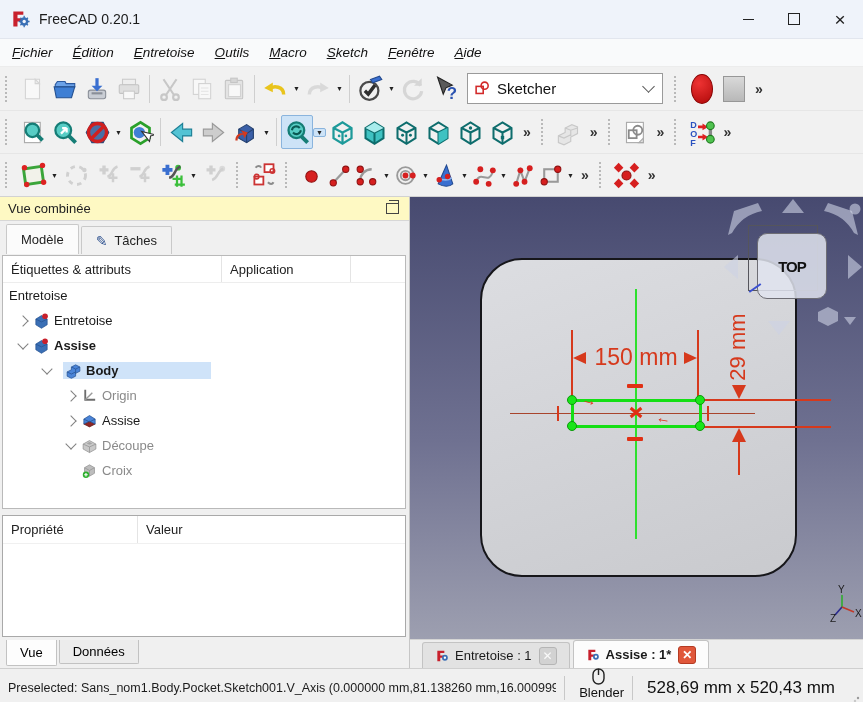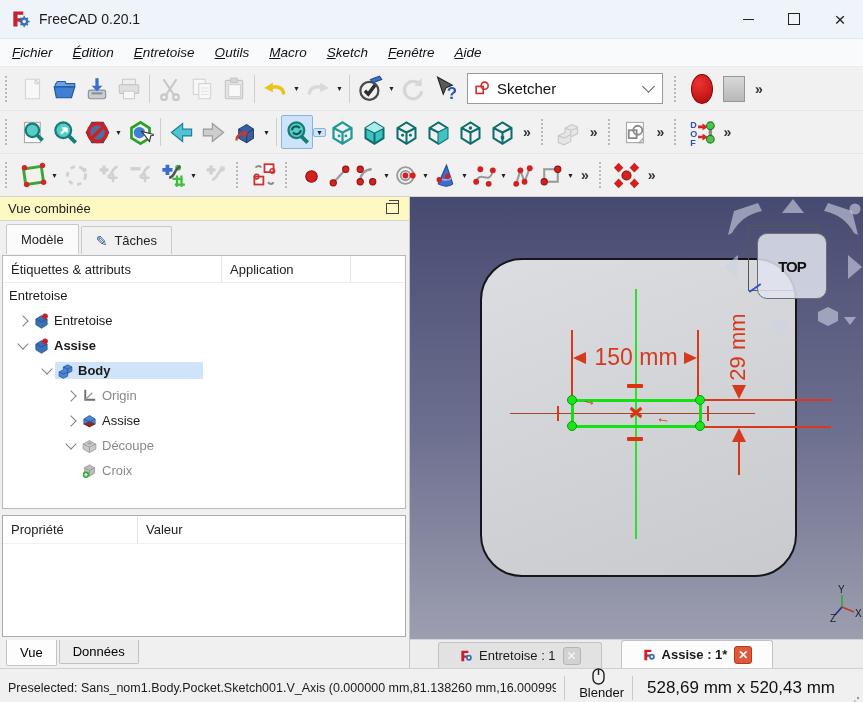--- a/index.html
+++ b/index.html
@@ -53,21 +53,21 @@
   .thc2{width:120px;padding-left:8px;border-right:1px solid #e4e4e4;height:100%;display:flex;align-items:center;}
   .trow{display:flex;align-items:center;height:25px;font-size:13px;color:#1a1a1a;}
   .chev{width:7px;height:7px;border-right:1.5px solid #808080;border-bottom:1.5px solid #808080;display:inline-block;flex:none;}
   .chev.col{transform:rotate(-45deg);}
   .chev.exp{transform:rotate(45deg);margin-top:-3px;}
   .chslot{width:16px;display:flex;justify-content:center;flex:none;}
   .ticon{width:17px;height:17px;margin:0 4px 0 2px;flex:none;}
   .tlabel{white-space:nowrap;}
   .bold{font-weight:bold;}
   .dim{color:#8a8a8a;}
-  .selbox{display:flex;align-items:center;background:#cfe3f9;width:148px;border-radius:0;}
+  .selbox{display:flex;align-items:center;background:#cfe3f9;width:148px;border-radius:0;margin-left:8px;}
   .hlbox{display:flex;align-items:center;background:#ffff00;padding-right:8px;}
   .propbox{position:absolute;left:2px;right:3px;top:318px;height:120px;background:#fff;border:1px solid #a9a9a9;}
   .phead{display:flex;height:27px;font-size:13px;color:#222;align-items:center;border-bottom:1px solid #f0f0f0;}
   .phc1{width:126px;padding-left:8px;border-right:1px solid #e4e4e4;height:100%;display:flex;align-items:center;}
   .phc2{padding-left:8px;}
   .btabs{position:absolute;left:6px;top:443px;display:flex;}
   .btab{height:23px;display:flex;align-items:center;padding:0 13px;font-size:13px;border:1px solid #c2c2c2;border-top:none;background:#ececec;margin-right:2px;border-radius:0 0 2px 2px;}
   .btab.active{background:#fdfdfd;height:25px;}
   
   .right-area{display:flex;flex-direction:column;width:453px;}
@@ -84,21 +84,21 @@
   .dimtxt{position:absolute;color:#d6391c;font-size:23px;}
   .redbar{position:absolute;width:16px;height:4px;background:#e03014;border-radius:1px;}
   .cstar{position:absolute;left:219px;top:209px;width:14px;height:14px;}
   .cstar::before,.cstar::after{content:"";position:absolute;left:0;top:5px;width:14px;height:3px;background:#e03014;}
   .cstar::before{transform:rotate(40deg);}
   .cstar::after{transform:rotate(-40deg);}
   .inarrow{position:absolute;color:#e03014;font-size:15px;font-weight:bold;}
   .topcube{position:absolute;left:347px;top:36px;width:68px;height:64px;background:rgba(224,228,238,.85);border:1px solid #6d6d74;border-radius:10px;display:flex;align-items:center;justify-content:center;font-size:15px;font-weight:bold;letter-spacing:-1px;color:#111;}
   .topwire{position:absolute;left:338px;top:28px;width:68px;height:64px;border:1px solid #55555c;}
   .doctabs{height:28px;background:#ededed;border-top:1px solid #d4d4d4;display:flex;align-items:flex-end;padding-left:12px;}
-  .dtab{height:25px;display:flex;align-items:center;padding:0 20px;font-size:13px;color:#1a1a1a;border:1px solid #c3c3c3;border-bottom:none;background:#e2e2e2;margin-right:3px;border-radius:3px 3px 0 0;margin-left:16px;}
+  .dtab{height:25px;display:flex;align-items:center;padding:0 12px;font-size:13px;color:#1a1a1a;border:1px solid #c3c3c3;border-bottom:none;background:#e2e2e2;margin-right:3px;border-radius:3px 3px 0 0;}
   .dtab.active{background:#fcfcfc;height:27px;font-weight:bold;}
   .dclose{width:16px;height:16px;border-radius:3px;display:flex;align-items:center;justify-content:center;font-size:12px;margin-left:7px;}
   .dclose.gray{background:#d2d2d2;border:1px solid #b5b5b5;color:#fafafa;}
   .dclose.red{background:#e0573a;border:1px solid #b43a22;color:#fff;}
   
   .statusbar{height:38px;background:#f0f0f0;border-top:1px solid #cfcfcf;display:flex;align-items:center;}
   .status-msg{flex:1;font-size:12.5px;color:#1c1c1c;padding-left:8px;white-space:nowrap;overflow:hidden;}
   .ssep{width:1px;height:24px;background:#c8c8c8;margin:0 8px;}
   .navsel{display:flex;align-items:center;font-size:13px;color:#111;flex-direction:column;}
   .navdd{font-size:8px;margin-left:6px;color:#222;}

